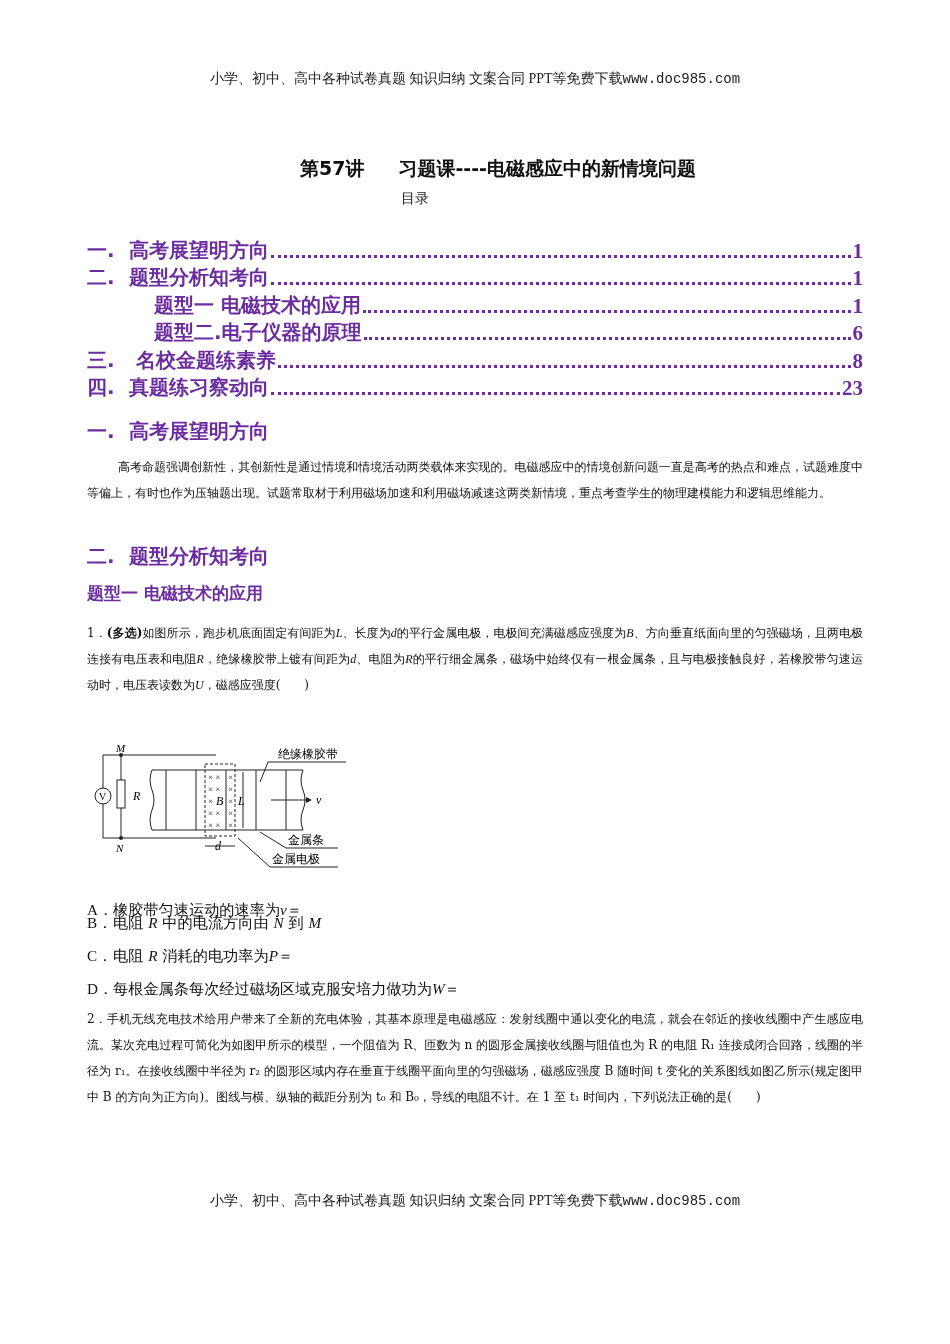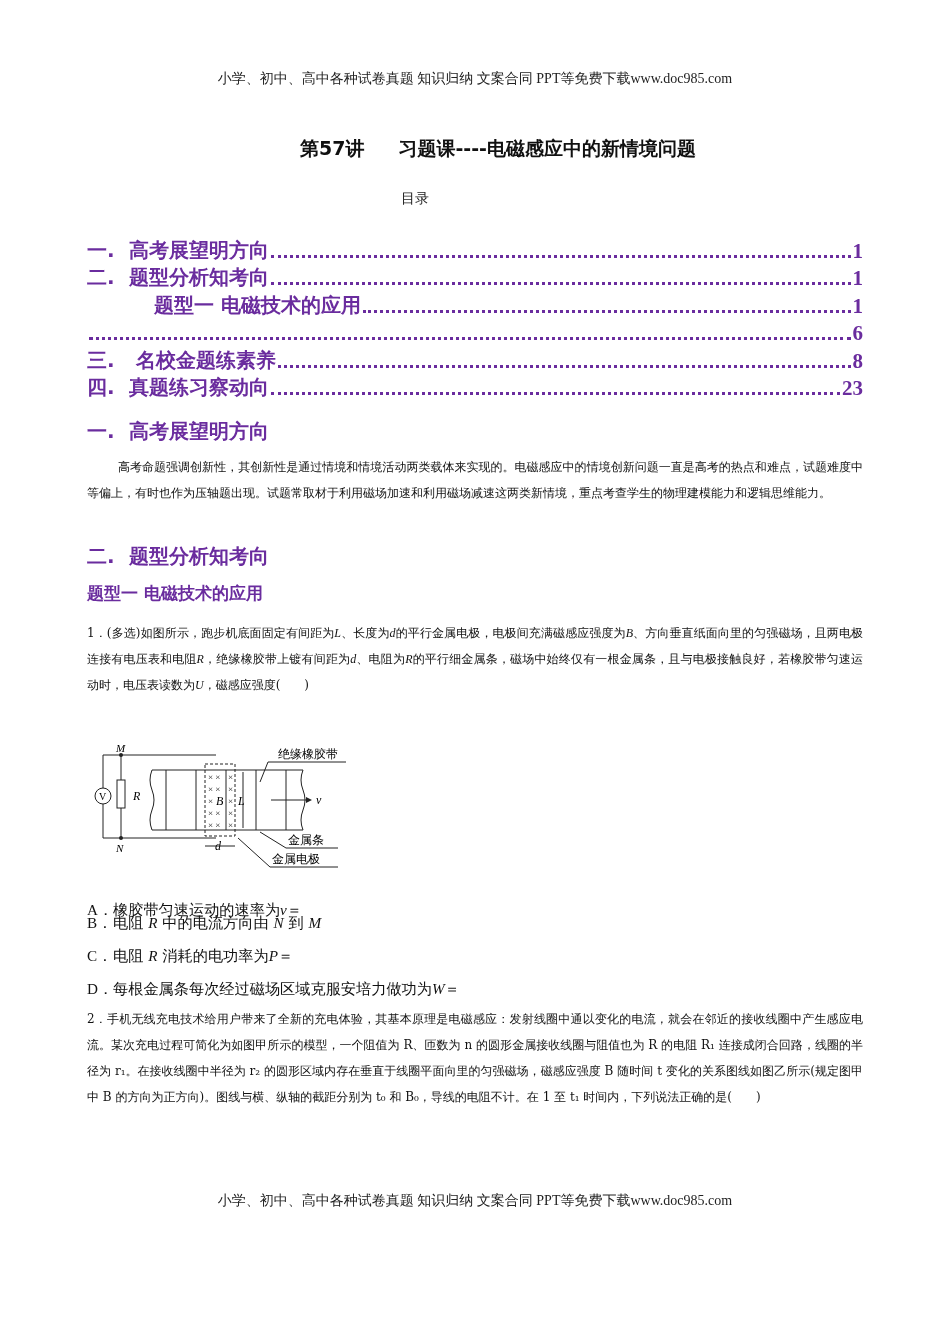--- a/index.html
+++ b/index.html
@@ -1,38 +1,38 @@
 <!DOCTYPE html>
 <html><head>
 <meta charset="utf-8">
 <style>
   html,body{margin:0;padding:0;background:#fff;}
   body{width:950px;height:1344px;position:relative;overflow:hidden;font-family:"DejaVu Serif","Liberation Serif",serif;color:#111;}
   .hdr{position:absolute;left:0;width:950px;text-align:center;font-size:14px;color:#222;font-family:"Liberation Serif","DejaVu Serif",serif;}
-  .hdr .site{}
-  .title{position:absolute;top:136px;left:300px;font-size:19px;font-weight:bold;color:#111;font-family:"DejaVu Sans","Liberation Sans",sans-serif;white-space:nowrap;}
+  .hdr .site{font-family:Liberation Mono, monospace;}
+  .title{position:absolute;top:156px;left:300px;font-size:19px;font-weight:bold;color:#111;font-family:"DejaVu Sans","Liberation Sans",sans-serif;white-space:nowrap;}
   .title .gap{display:inline-block;width:34px;}
   .toc-label{position:absolute;top:190px;left:0;width:830px;text-align:center;font-size:14px;color:#222;}
   .toc{position:absolute;top:236px;left:87px;width:776px;}
   .toc-row{display:flex;align-items:flex-end;height:27.5px;color:#6a2c9e;font-weight:bold;font-size:20px;font-family:"DejaVu Sans","Liberation Sans",sans-serif;}
   .toc-row .lbl{white-space:nowrap;}
   .toc-row .lead{flex:1;border-bottom:3px dotted #6a2c9e;margin:0 2px 6px 2px;}
   .toc-row .pg{font-family:"Liberation Serif","DejaVu Serif",serif;font-size:21px;}
   .toc-row.sub .lbl{padding-left:67px;}
   .toc-row .num{display:inline-block;width:42px;}
   .h1{position:absolute;left:87px;color:#6a2c9e;font-weight:bold;font-size:20px;font-family:"DejaVu Sans","Liberation Sans",sans-serif;}
   .h1 .num{display:inline-block;width:42px;}
   .h2{position:absolute;left:87px;color:#6a2c9e;font-weight:bold;font-size:17px;font-family:"DejaVu Sans","Liberation Sans",sans-serif;}
   .para{position:absolute;left:87px;width:776px;font-size:12px;line-height:26px;text-align:justify;color:#111;}
   .indent{text-indent:31px;}
   i{font-family:"Liberation Serif","DejaVu Serif",serif;}
   .opt{position:absolute;left:87px;font-size:15.2px;color:#111;white-space:nowrap;}
   .opt .k{display:inline-block;width:26px;font-family:"Liberation Serif",serif;}
   .fig{position:absolute;left:88px;top:742px;width:260px;height:128px;}
-  .bold{font-weight:normal;}
+  .bold{font-weight:bold;}
 </style>
 </head>
 <body>
 
 <div class="hdr" style="top:70px;">
   <span>小学、初中、高中各种试卷真题  知识归纳  文案合同  PPT等免费下载</span><span class="site">www.doc985.com</span>
 </div>
 
 <div class="title">
   <span>第57讲</span><span class="gap"></span><span>习题课----电磁感应中的新情境问题</span>
@@ -50,20 +50,21 @@
       <span class="lbl"><span class="num">二.</span><span>题型分析知考向</span></span>
       <span class="lead"></span>
       <span class="pg">1</span>
     </div>
   <div class="toc-row sub">
       <span class="lbl">题型一  电磁技术的应用</span>
       <span class="lead"></span>
       <span class="pg">1</span>
     </div>
   <div class="toc-row sub">
+      <span class="lbl">题型二.电子仪器的原理</span>
       <span class="lead"></span>
       <span class="pg">6</span>
     </div>
   <div class="toc-row">
       <span class="lbl"><span class="num">三.</span><span style="white-space:pre;"> 名校金题练素养</span></span>
       <span class="lead"></span>
       <span class="pg">8</span>
     </div>
   <div class="toc-row">
       <span class="lbl"><span class="num">四.</span><span>真题练习察动向</span></span>

